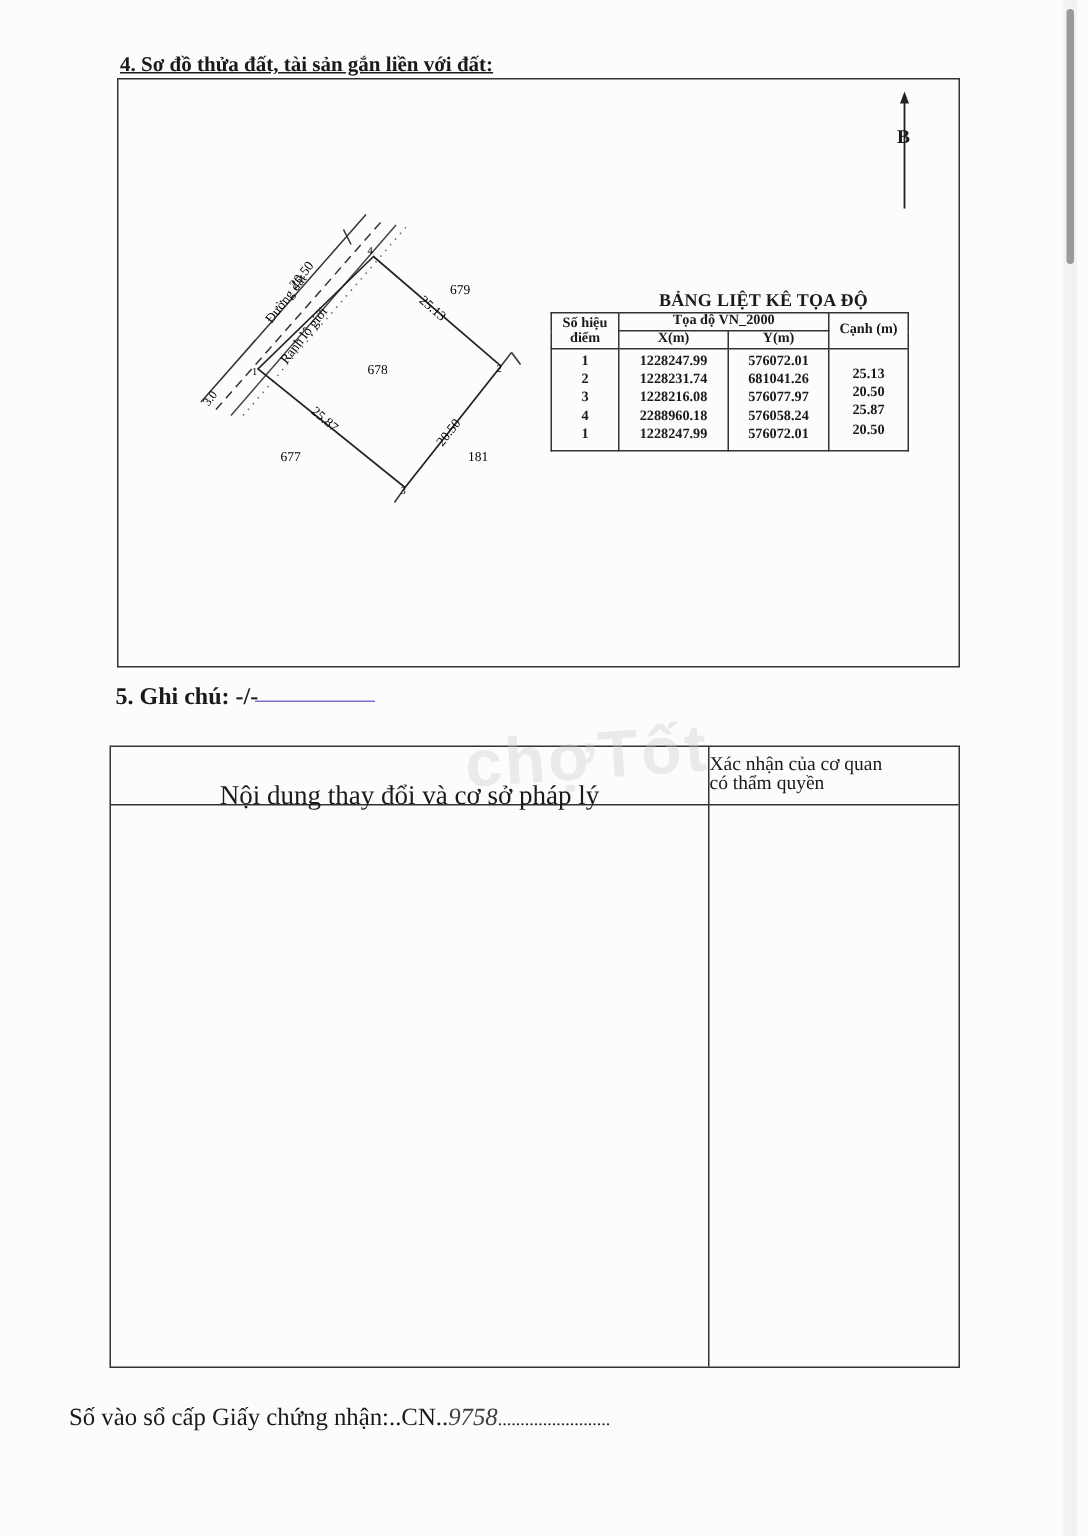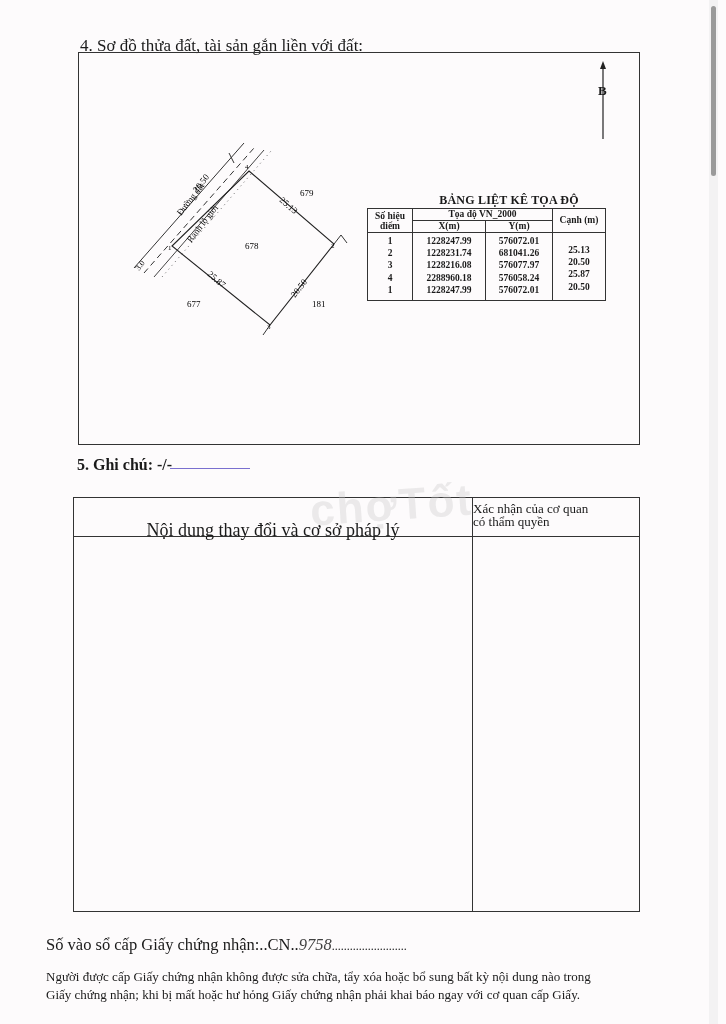--- a/index.html
+++ b/index.html
@@ -11,21 +11,21 @@
   }
   .page { position: absolute; left: 0; top: 0; width: 726px; height: 1024px; }
   .scrollbar {
     position: absolute; right: 10px; top: 6px; width: 5px; height: 170px;
     background: #9a9a9a; border-radius: 3px;
   }
   .scroll-track {
     position: absolute; right: 8px; top: 0; width: 9px; height: 1024px; background: #f3f2f3;
   }
   .section-title {
-    position: absolute; font-weight: normal; font-size: 17px; white-space: nowrap; text-align: right;
+    position: absolute; font-weight: bold; font-size: 14px; white-space: nowrap; text-align: right;
   }
   .map-frame {
     position: absolute; left: 78px; top: 52px; width: 562px; height: 393px;
     border: 1.3px solid #333;
     box-sizing: border-box;
   }
   .map-frame svg { position: absolute; left: 0; top: 0; }
   .north {
     position: absolute; left: 519px; top: 8px; width: 20px; height: 80px;
   }
@@ -190,17 +190,13 @@
       <div>có thẩm quyền</div>
     </div>
   </div>
 
   <div class="watermark">chợTốt</div>
 
   <div class="reg-line">
     <span>Số vào sổ cấp Giấy chứng nhận:</span><span>..CN..</span><span class="hand">9758</span><span style="font-size:12px;">.........................</span>
   </div>
 
-  <div class="footer">
-    <div>Người được cấp Giấy chứng nhận không được sửa chữa, tẩy xóa hoặc bổ sung bất kỳ nội dung nào trong</div>
-    <div>Giấy chứng nhận; khi bị mất hoặc hư hỏng Giấy chứng nhận phải khai báo ngay với cơ quan cấp Giấy.</div>
-  </div>
 </div>
 
 </body></html>

